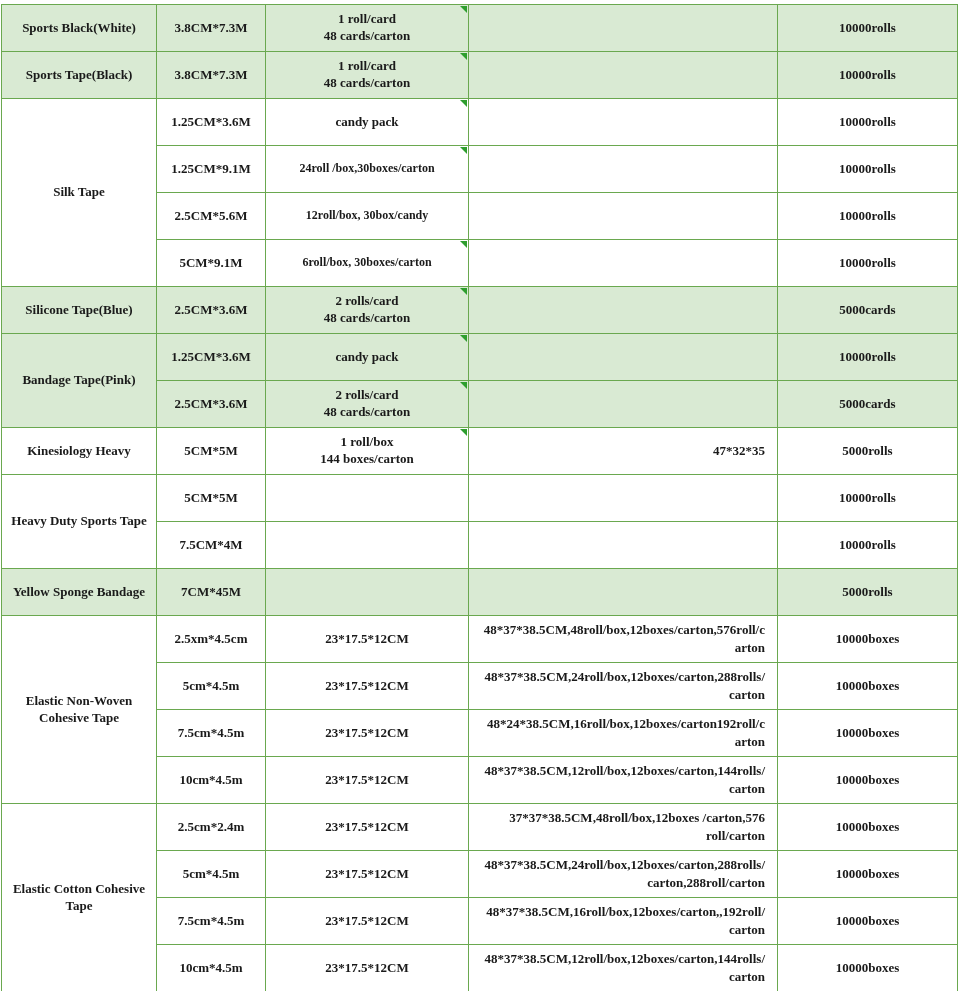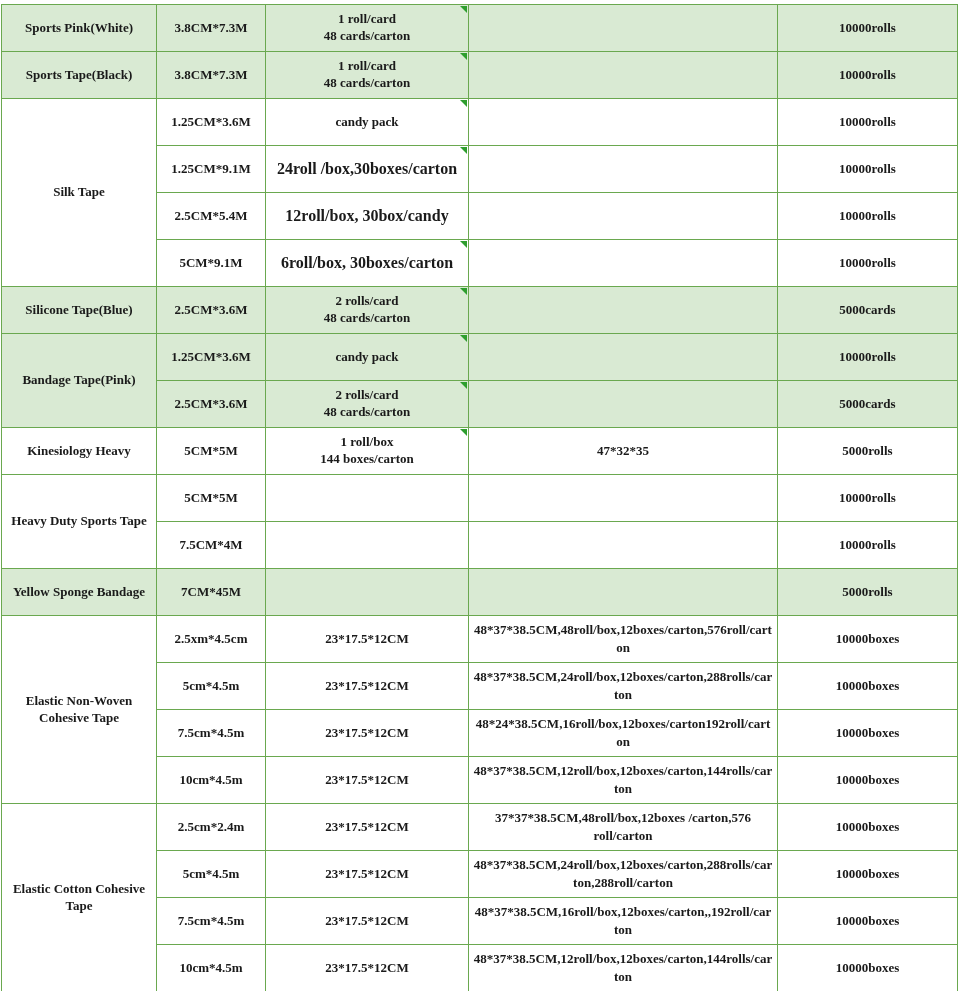--- a/index.html
+++ b/index.html
@@ -19,22 +19,22 @@
     font-size:13px;
     line-height:1.3;
     padding:2px 4px;
     position:relative;
     overflow:hidden;
     word-wrap:break-word;
   }
   tr{height:47px;}
   .green{background:#d9ead3;}
   .packing{white-space:pre-line;}
-  .small{font-size:16px;}
-  .carton{text-align:center;padding:1px 4px;line-height:1.35;}
+  .small{font-size:12px;}
+  .carton{text-align:right;padding:1px 12px;line-height:1.35;}
   .marker::after{
     content:"";
     position:absolute;
     top:1px;right:1px;
     width:0;height:0;
     border-top:7px solid #2e9e2e;
     border-left:7px solid transparent;
   }
 </style>
 </head>
@@ -44,21 +44,21 @@
   <colgroup>
     <col style="width:155px">
       <col style="width:109px">
       <col style="width:203px">
       <col style="width:309px">
       <col style="width:180px">
   </colgroup>
   <tbody>
 
     <tr>
-      <td class="product green">Sports Pink(White)</td>
+      <td class="product green">Sports Black(White)</td>
       <td class="size green">3.8CM*7.3M</td>
       <td class="packing green marker">1 roll/card
 48 cards/carton</td>
       <td class="carton green"></td>
       <td class="qty green">10000rolls</td>
     </tr>
 
     <tr>
       <td class="product green">Sports Tape(Black)</td>
       <td class="size green">3.8CM*7.3M</td>
@@ -75,21 +75,21 @@
       <td class="carton"></td>
       <td class="qty">10000rolls</td>
     </tr>
     <tr>
       <td class="size">1.25CM*9.1M</td>
       <td class="packing small marker">24roll /box,30boxes/carton</td>
       <td class="carton"></td>
       <td class="qty">10000rolls</td>
     </tr>
     <tr>
-      <td class="size">2.5CM*5.4M</td>
+      <td class="size">2.5CM*5.6M</td>
       <td class="packing small">12roll/box, 30box/candy</td>
       <td class="carton"></td>
       <td class="qty">10000rolls</td>
     </tr>
     <tr>
       <td class="size">5CM*9.1M</td>
       <td class="packing small marker">6roll/box, 30boxes/carton</td>
       <td class="carton"></td>
       <td class="qty">10000rolls</td>
     </tr>

